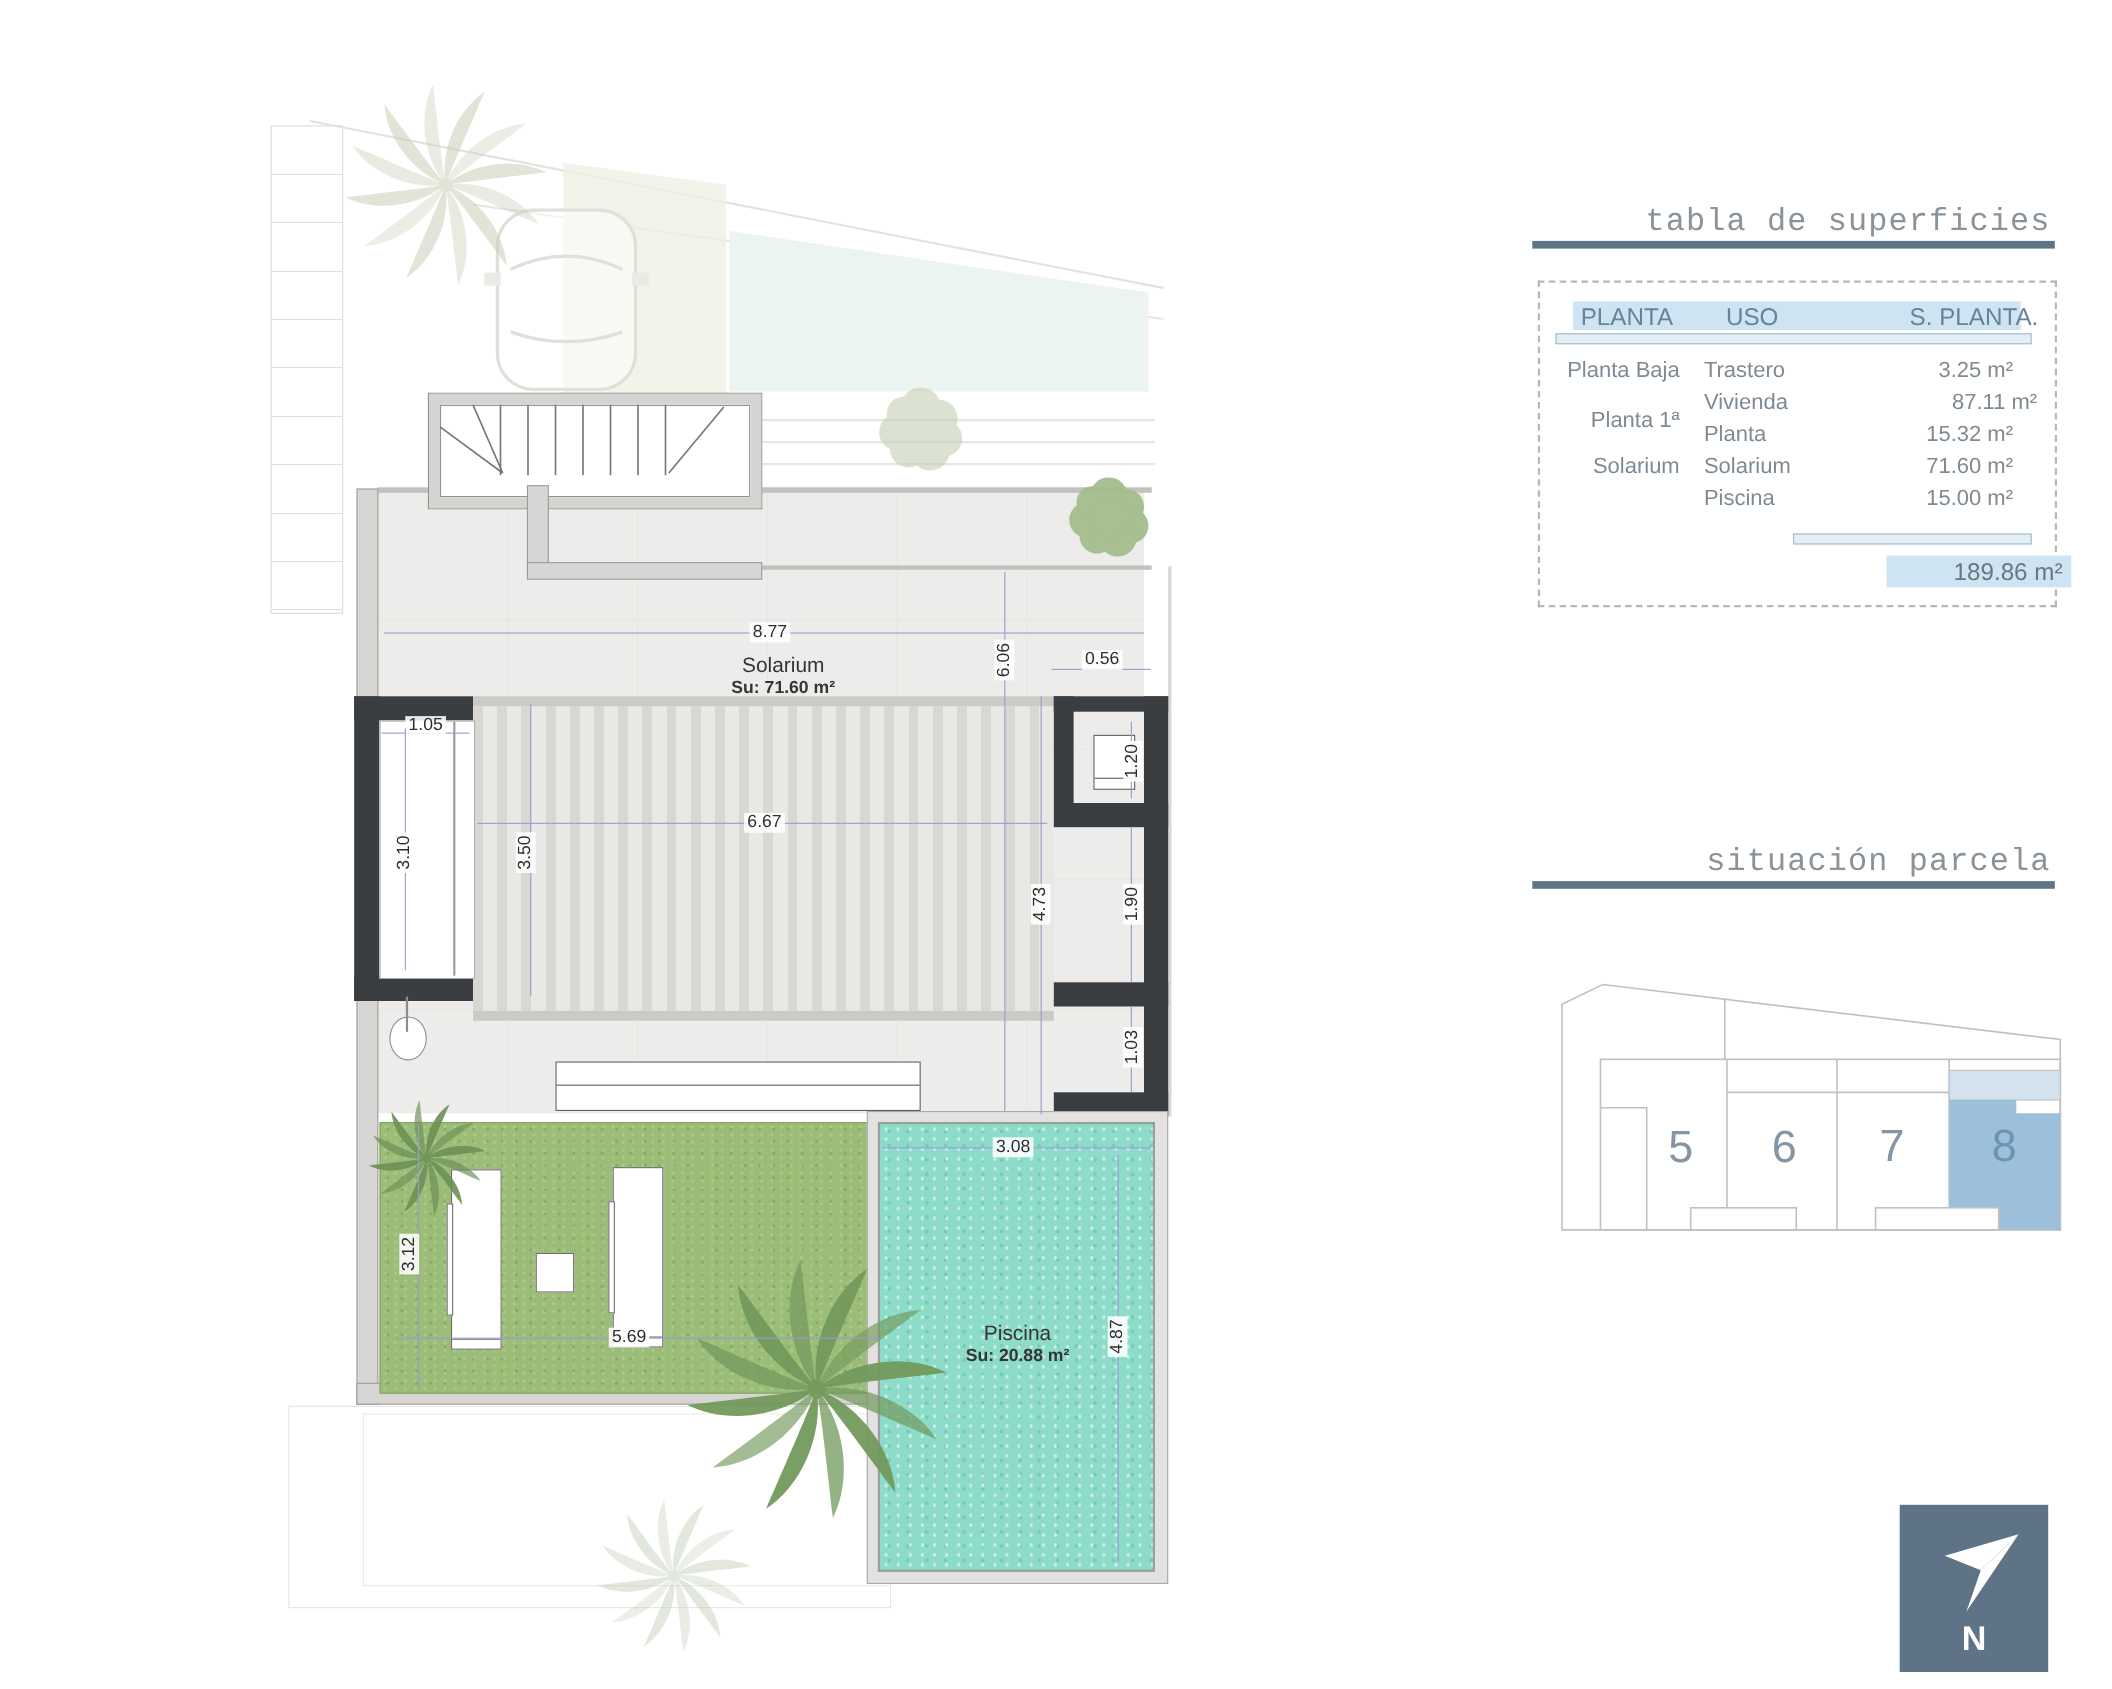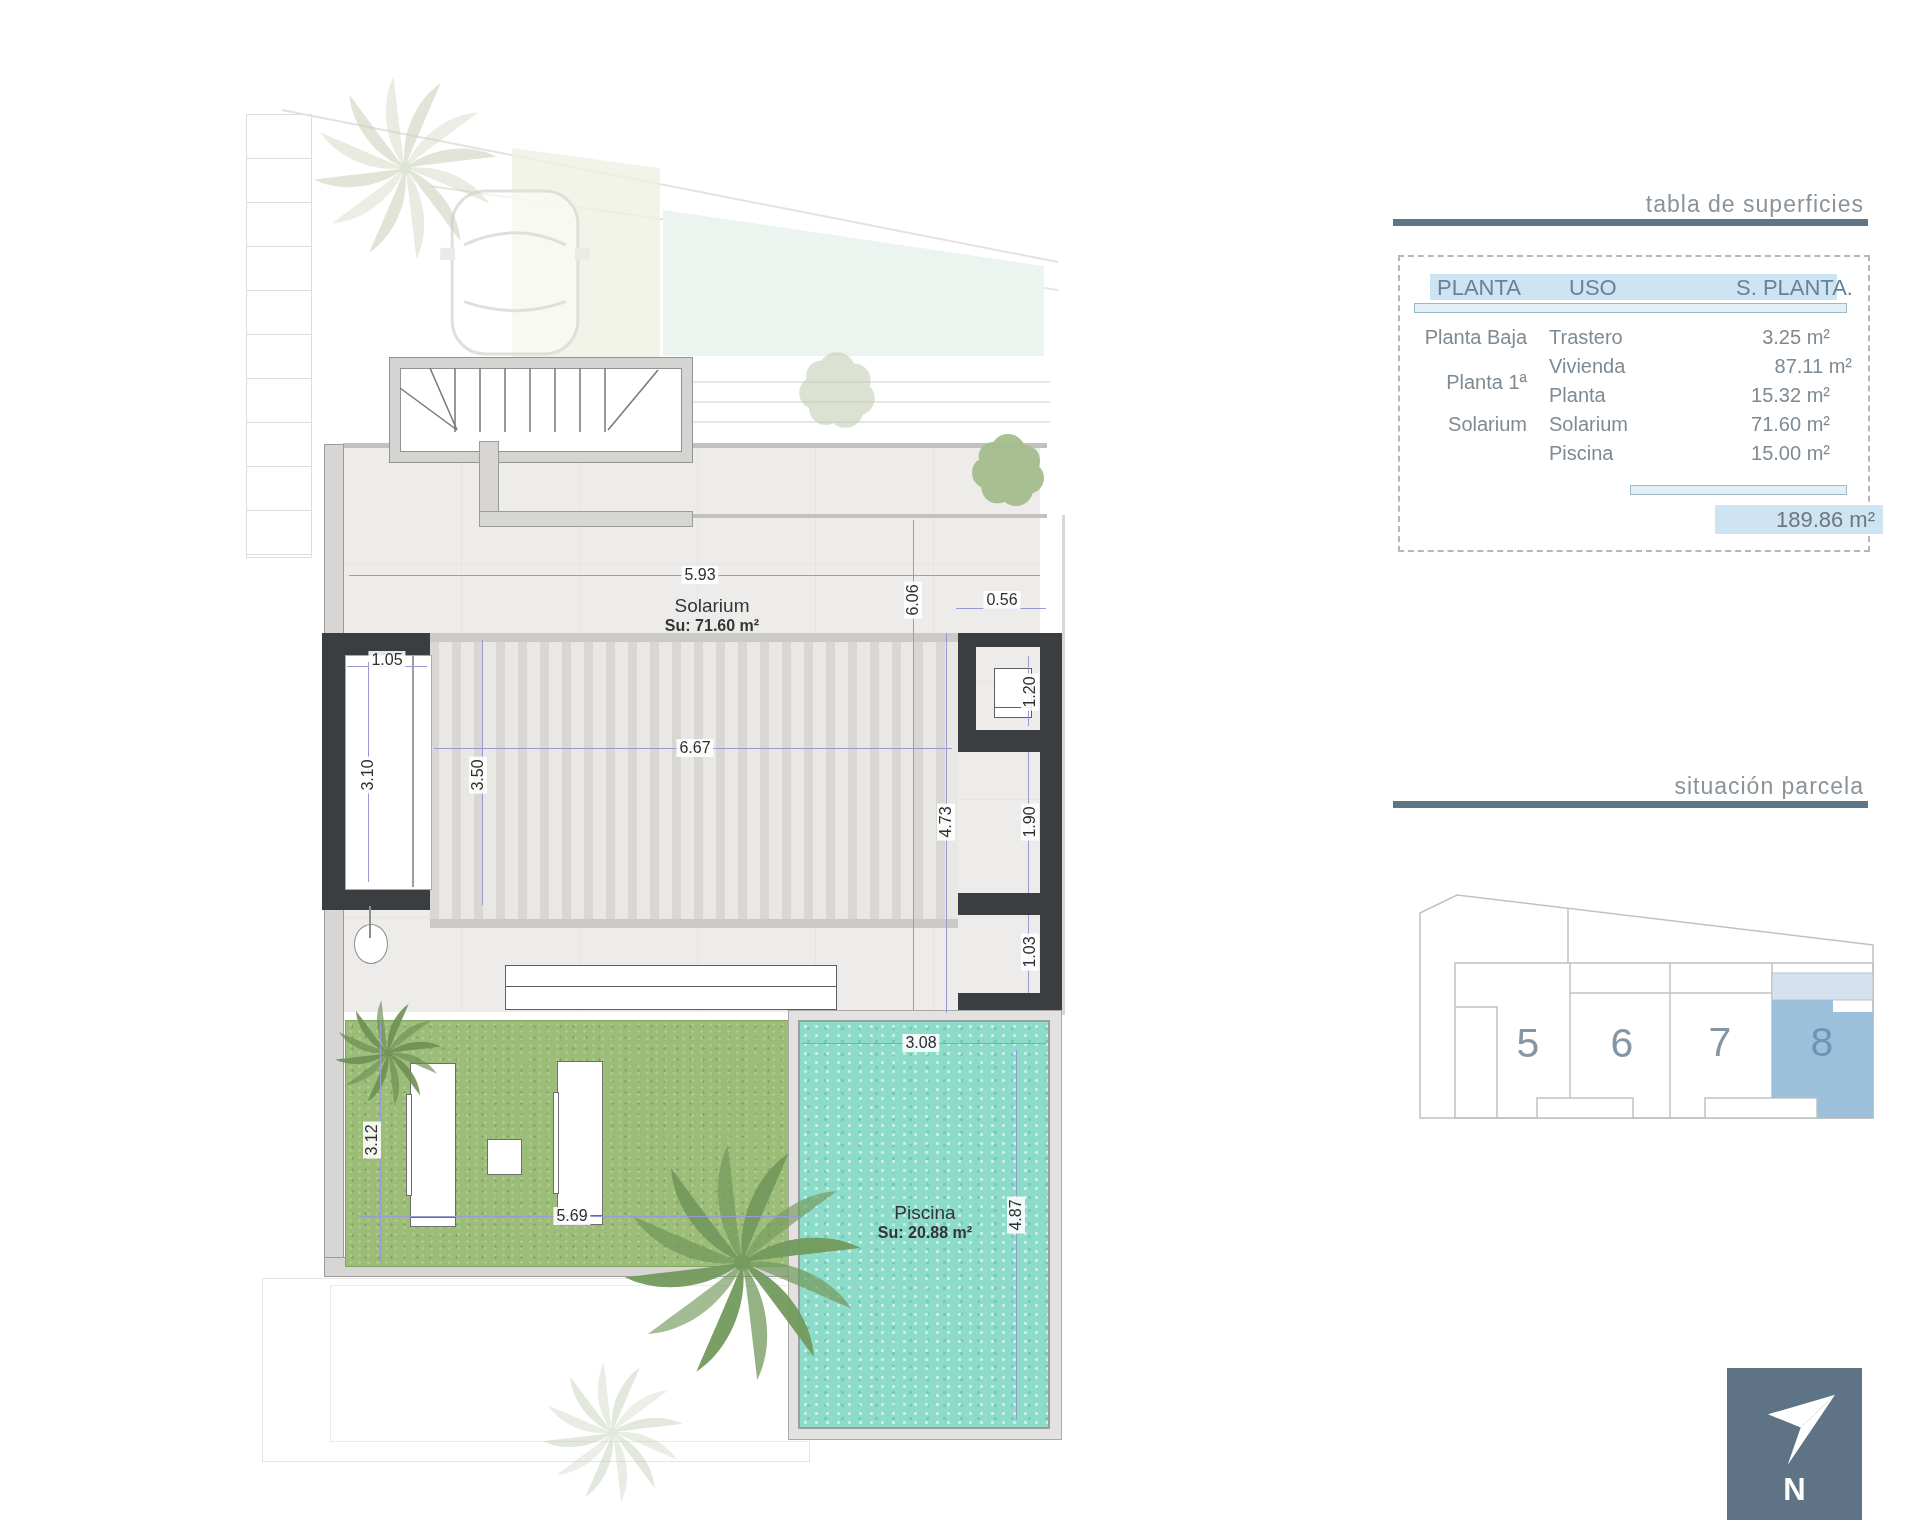--- a/index.html
+++ b/index.html
@@ -41,22 +41,22 @@
   .dline.h{height:1px;}
   .dline.v{width:1px;}
   .dlabel{position:absolute;font-size:16px;color:#2e2e2e;background:rgba(255,255,255,.88);
      padding:0 3px;line-height:18px;white-space:nowrap;transform:translate(-50%,-50%);}
   .dlabel.v{transform:translate(-50%,-50%) rotate(-90deg);}
   .arealabel{position:absolute;text-align:center;color:#353535;transform:translate(-50%,-50%);
      white-space:nowrap;}
   .arealabel .nm{font-size:19px;}
   .arealabel .ar{font-size:16px;font-weight:bold;}
   
-  .sec-title{position:absolute;font-size:23px;letter-spacing:1px;color:#8a939a;
-     text-align:right;white-space:nowrap;transform:translate(-100%,-100%);}
+  .sec-title{position:absolute;font-size:29px;letter-spacing:1px;color:#8a939a;
+     text-align:right;white-space:nowrap;transform:translate(-100%,-100%);font-family:Liberation Mono, monospace;}
   .sec-rule{position:absolute;background:#5d7584;height:7px;}
   .tablebox{border:2px dashed #b7b7b5;background:#fff;}
   .thl{background:#cfe4f2;}
   .th{position:absolute;font-size:22px;color:#65839b;white-space:nowrap;}
   .bar3d{background:#e3eef6;border:1px solid #9db9ca;}
   .cell{position:absolute;font-size:20px;color:#7e8a93;white-space:nowrap;line-height:29px;}
   .cell.r{transform:translateX(-100%);}
   .total{background:#cfe4f2;color:#6b7680;font-size:22px;text-align:right;padding-right:8px;
      line-height:29px;}
   .plotnum{position:absolute;font-size:41px;color:#8495a4;transform:translate(-50%,-50%);}
@@ -213,21 +213,21 @@
     </svg>
   <svg class="decor" style="left:620px;top:1140px;width:245px;height:245px;color:#739a5d;opacity:.95;" viewBox="-50 -50 100 100">
       <use href="#palm" fill="currentColor"></use>
     </svg>
   <svg class="decor" style="left:540px;top:1360px;width:145px;height:145px;color:#b9c6aa;opacity:.4;" viewBox="-50 -50 100 100">
       <use href="#palm" fill="currentColor"></use>
     </svg>
 
   
   <div class="abs dline h" style="left:349px;top:575px;width:691px;"></div>
-  <div class="dlabel" style="left:700px;top:575px;">5.93</div>
+  <div class="dlabel" style="left:700px;top:575px;">8.77</div>
 
   <div class="abs dline h" style="left:434px;top:748px;width:518px;"></div>
   <div class="dlabel" style="left:695px;top:748px;">6.67</div>
 
   <div class="abs dline v" style="left:913px;top:520px;height:490px;"></div>
   <div class="dlabel v" style="left:913px;top:600px;">6.06</div>
 
   <div class="abs dline h" style="left:956px;top:608px;width:90px;"></div>
   <div class="dlabel" style="left:1002px;top:600px;">0.56</div>
 

